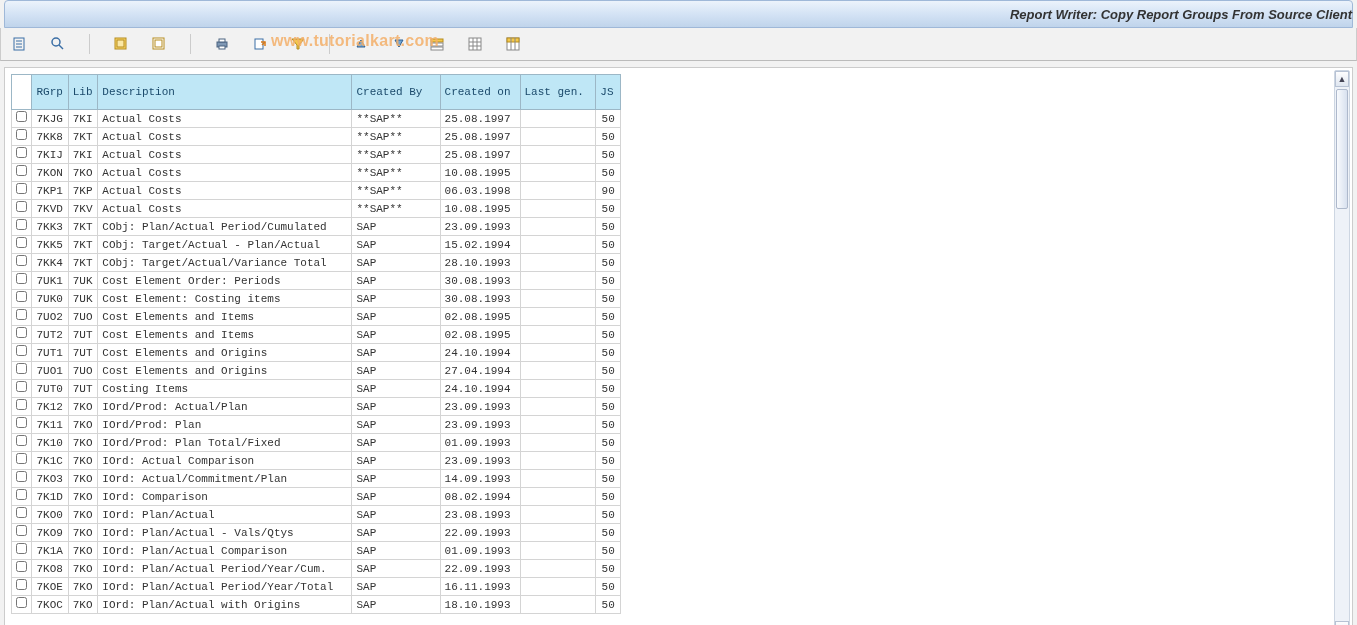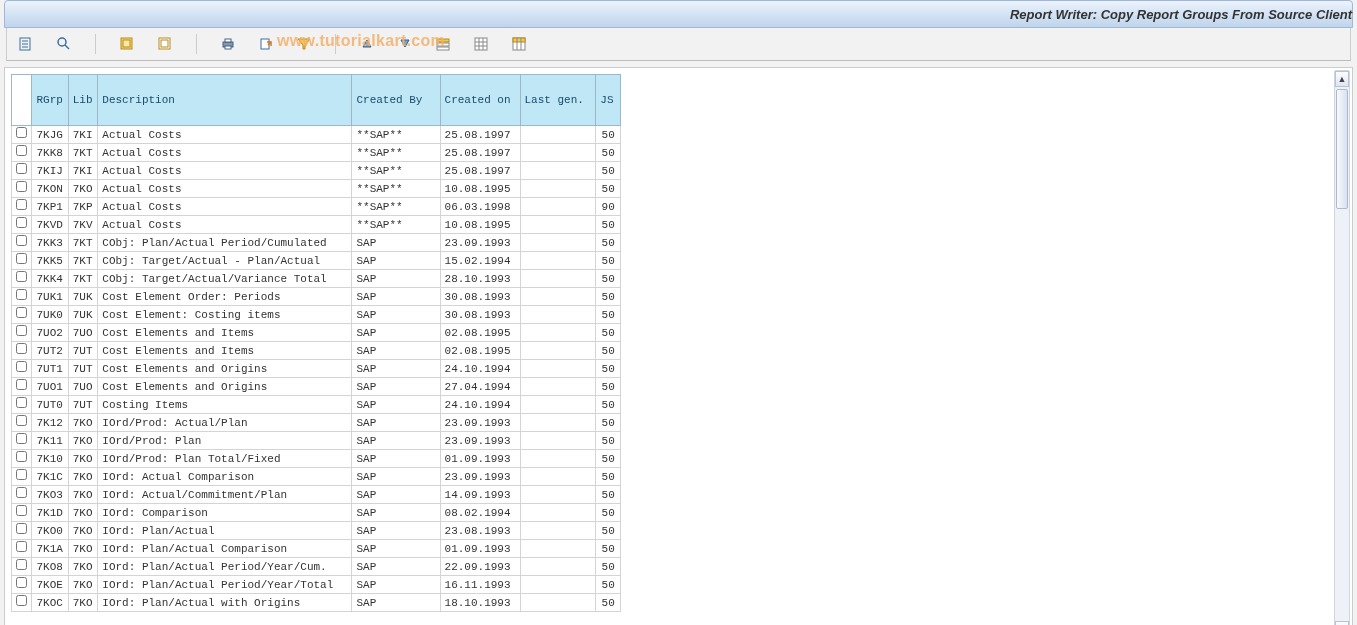--- a/index.html
+++ b/index.html
@@ -27,21 +27,21 @@
     font-weight: bold;
     font-style: italic;
     font-size: 13px;
     color: #333;
   }
   .toolbar-area {
     background: #f2f2f2;
     border: 1px solid #ccc;
     border-top: none;
     border-bottom: 1px solid #bbb;
-    margin: 0 6px;
+    margin: 0 0;
     padding: 6px 8px;
     display: flex;
     align-items: center;
     gap: 16px;
     position: relative;
   }
   .tb-btn {
     width: 22px; height: 20px;
     display: inline-flex;
     align-items: center; justify-content: center;
@@ -78,21 +78,21 @@
     font-family: "Courier New", monospace;
     font-size: 11px;
     color: #333;
     width: 610px;
   }
   table.grid th {
     background: #bfe7f6;
     color: #1b4a6b;
     font-weight: normal;
     text-align: left;
-    padding: 19px 4px;
+    padding: 11px 4px;
     border: 1px solid #9cb7c6;
     height: 22px;
   }
   table.grid th.checkcol { width:16px; background:#fff;}
   table.grid td {
     border: 1px solid #d4d4d4;
     padding: 1px 4px;
     height: 16px;
     white-space: nowrap;
     line-height: 14px;
@@ -463,20 +463,30 @@
             <td>7KO0</td>
             <td>7KO</td>
             <td>IOrd: Plan/Actual</td>
             <td>SAP</td>
             <td>23.08.1993</td>
             <td></td>
             <td class="js">50</td>
           </tr>
           <tr>
             <td class="checkcol"><input type="checkbox" class="rowcheck" style=""></td>
+            <td>7KO9</td>
+            <td>7KO</td>
+            <td>IOrd: Plan/Actual - Vals/Qtys</td>
+            <td>SAP</td>
+            <td>22.09.1993</td>
+            <td></td>
+            <td class="js">50</td>
+          </tr>
+          <tr>
+            <td class="checkcol"><input type="checkbox" class="rowcheck" style=""></td>
             <td>7K1A</td>
             <td>7KO</td>
             <td>IOrd: Plan/Actual Comparison</td>
             <td>SAP</td>
             <td>01.09.1993</td>
             <td></td>
             <td class="js">50</td>
           </tr>
           <tr>
             <td class="checkcol"><input type="checkbox" class="rowcheck" style=""></td>

